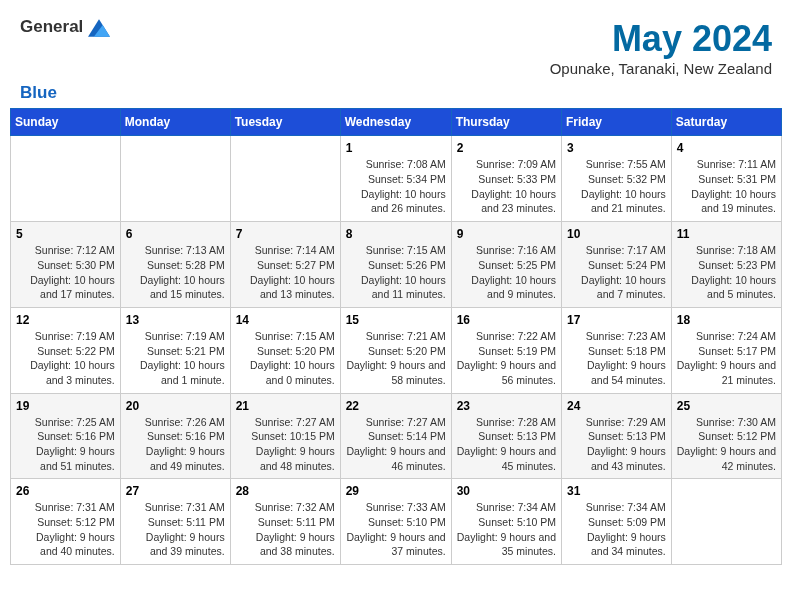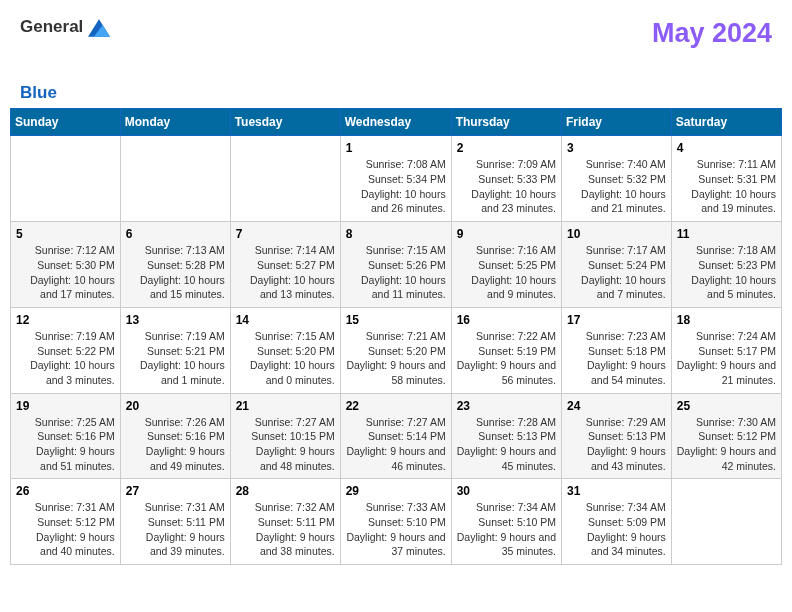--- a/index.html
+++ b/index.html
@@ -18,35 +18,35 @@
     }
     .logo {
       display: flex;
       align-items: flex-start;
       gap: 2px;
     }
     .title-block {
       text-align: right;
     }
     .month-title {
-      font-size: 27px;
+      font-size: 36px;
       font-weight: bold;
-      color: #8b5cf6;
+      color: #0369a1;
     }
     .location {
       font-size: 15px;
       color: #333;
     }
     .calendar {
       width: 100%;
       border-collapse: collapse;
       font-size: 11px;
     }
     .calendar thead th {
-      background-color: #0369a1;
+      background-color: #1d4ed8;
       color: #fff;
       padding: 6px 4px;
       text-align: left;
       font-size: 12px;
       font-weight: bold;
       border: 1px solid #1565C0;
     }
     .calendar tbody td {
       vertical-align: top;
       padding: 5px 5px;
@@ -85,20 +85,21 @@
           <svg style="display:inline;vertical-align:middle;" width="22" height="18" viewBox="0 0 30 24">
             <polygon points="0,24 15,0 30,24" fill="#1565C0"></polygon>
             <polygon points="8,24 20,8 30,24" fill="#42A5F5"></polygon>
           </svg>
         </span>
         <span style="font-size:17px;font-weight:bold;color:#1565C0;margin-top:47px;">Blue</span>
       </div>
     </div>
     <div class="title-block">
       <div class="month-title">May 2024</div>
+      <div class="location">Opunake, Taranaki, New Zealand</div>
     </div>
   </div>
 
   <table class="calendar">
     <thead>
       <tr>
       <th>Sunday</th>
           <th>Monday</th>
           <th>Tuesday</th>
           <th>Wednesday</th>
@@ -115,21 +116,21 @@
           <td>
             <span class="day-num">1</span>
             <div class="day-info"><span>Sunrise: 7:08 AM</span><br><span>Sunset: 5:34 PM</span><br><span>Daylight: 10 hours and 26 minutes.</span></div>
           </td>
           <td>
             <span class="day-num">2</span>
             <div class="day-info"><span>Sunrise: 7:09 AM</span><br><span>Sunset: 5:33 PM</span><br><span>Daylight: 10 hours and 23 minutes.</span></div>
           </td>
           <td>
             <span class="day-num">3</span>
-            <div class="day-info"><span>Sunrise: 7:40 AM</span><br><span>Sunset: 5:32 PM</span><br><span>Daylight: 10 hours and 21 minutes.</span></div>
+            <div class="day-info"><span>Sunrise: 7:55 AM</span><br><span>Sunset: 5:32 PM</span><br><span>Daylight: 10 hours and 21 minutes.</span></div>
           </td>
           <td>
             <span class="day-num">4</span>
             <div class="day-info"><span>Sunrise: 7:11 AM</span><br><span>Sunset: 5:31 PM</span><br><span>Daylight: 10 hours and 19 minutes.</span></div>
           </td>
         </tr>
         <tr>
           <td>
             <span class="day-num">5</span>
             <div class="day-info"><span>Sunrise: 7:12 AM</span><br><span>Sunset: 5:30 PM</span><br><span>Daylight: 10 hours and 17 minutes.</span></div>

